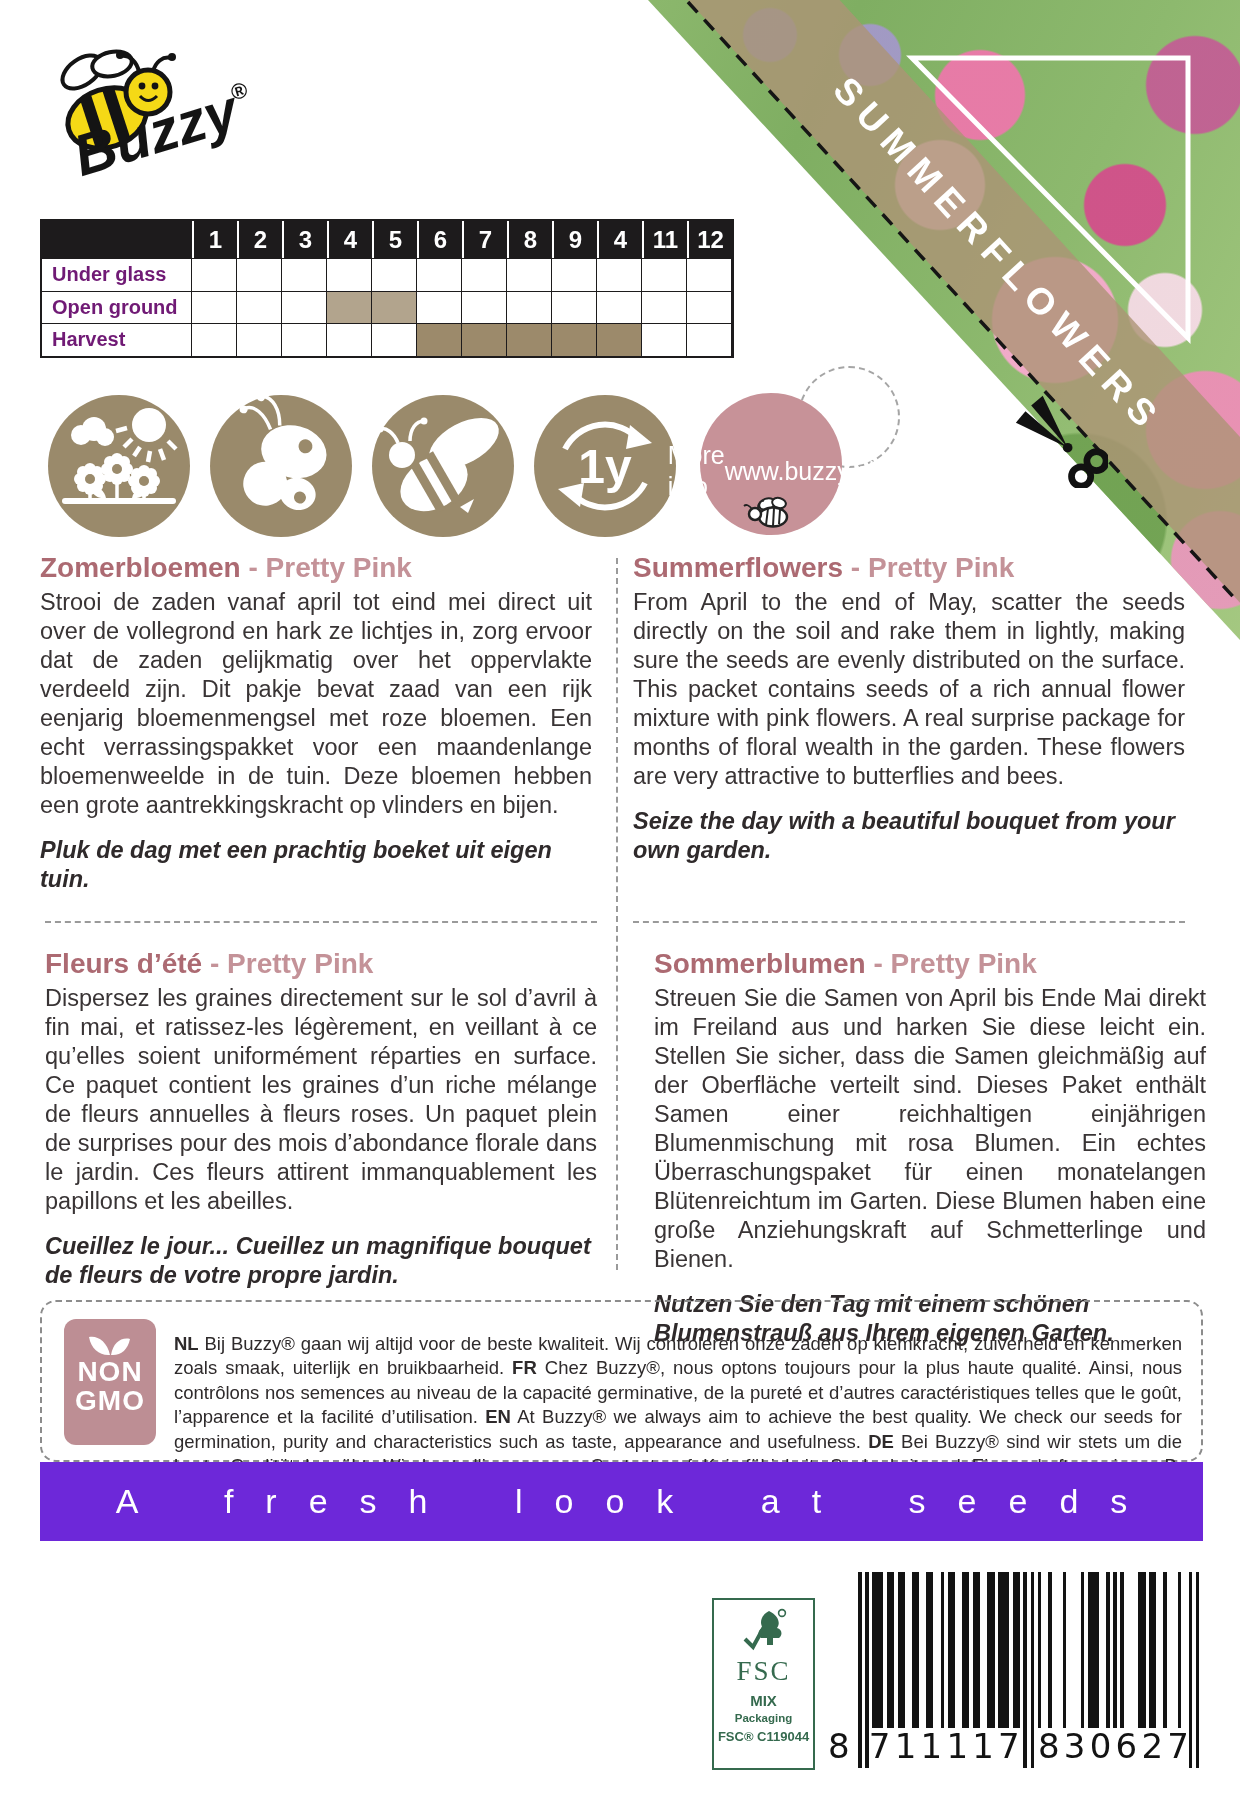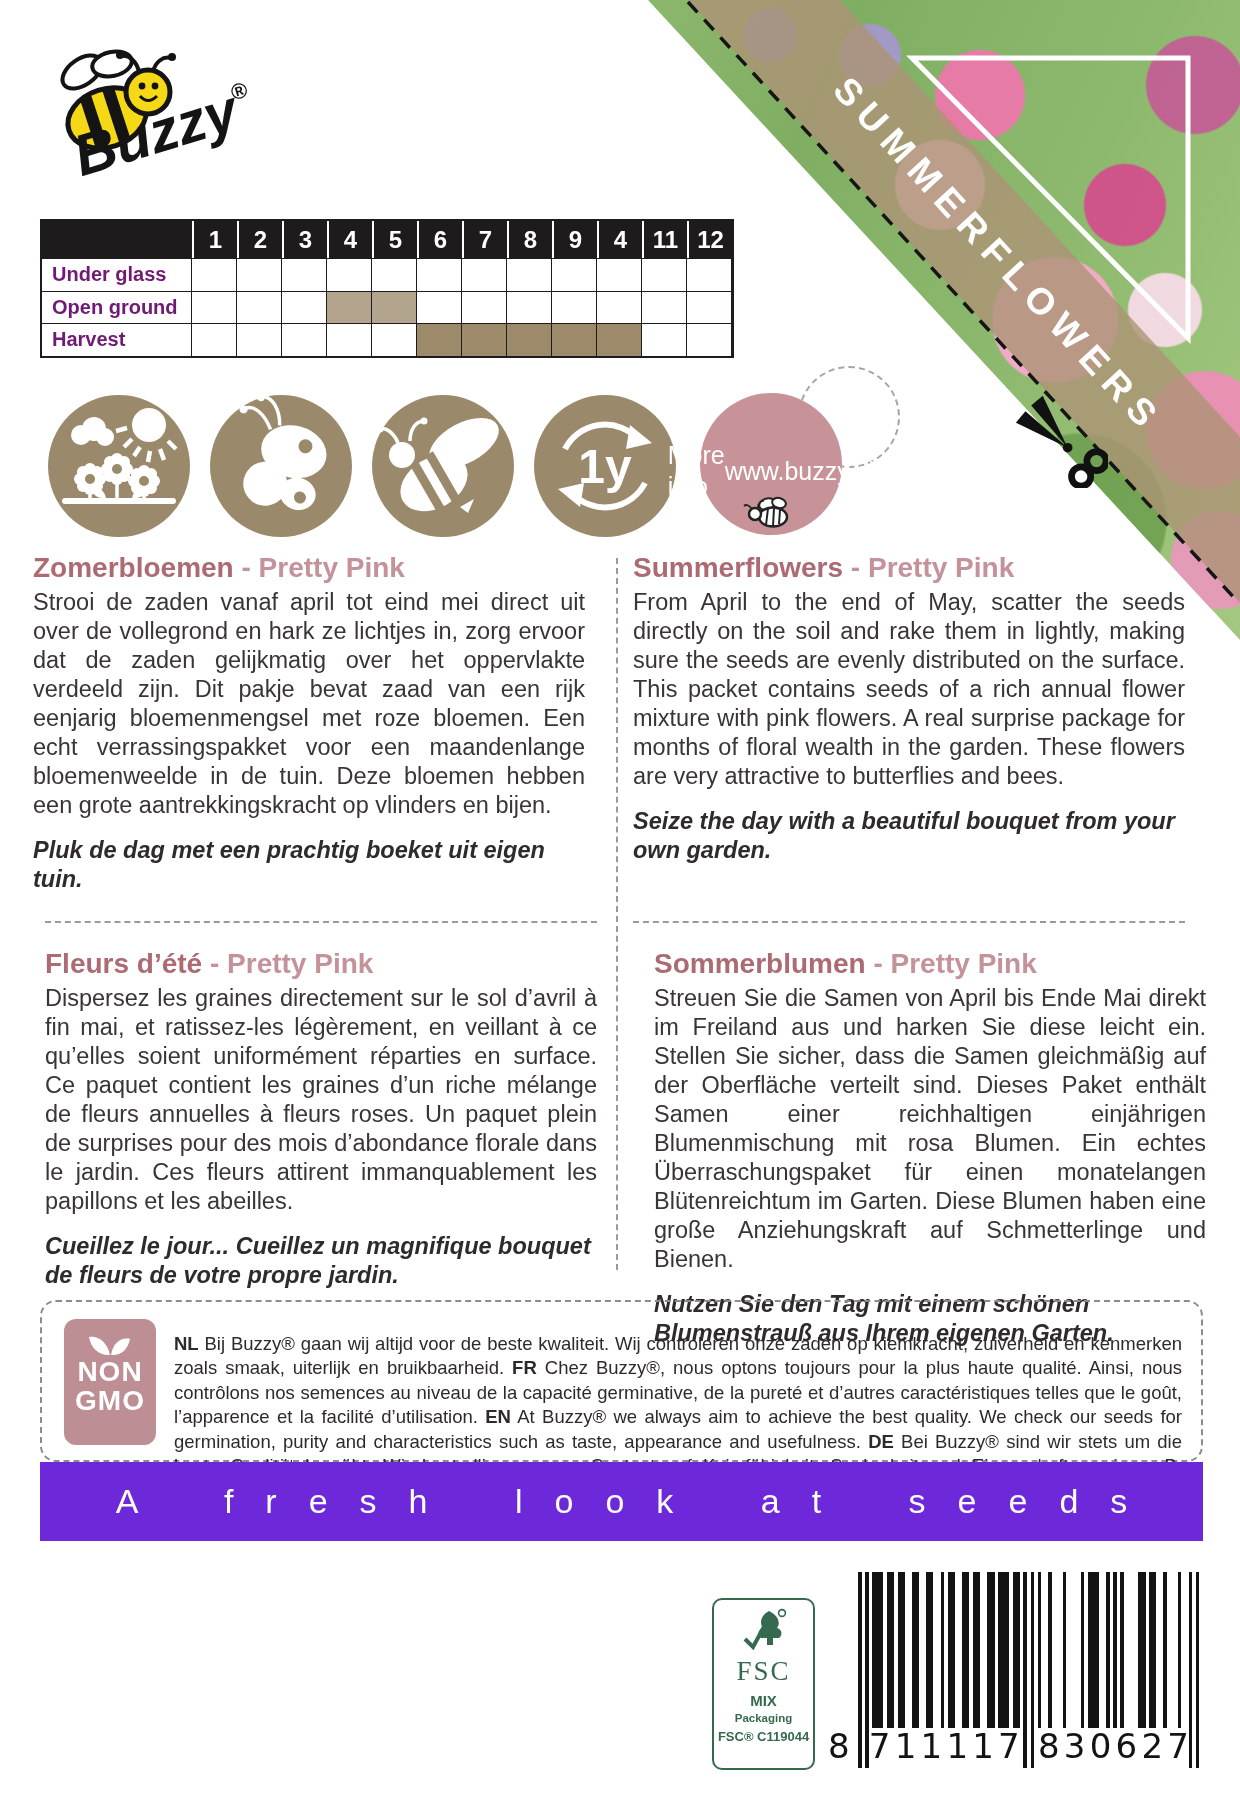--- a/index.html
+++ b/index.html
@@ -62,21 +62,21 @@
   .more-info{position:absolute;left:700px;top:393px;width:142px;height:142px;border-radius:50%;
     background:#c79298;z-index:2;display:flex;flex-direction:row;align-items:center;
     justify-content:center;padding-top:14px;box-sizing:border-box;}
   .mi-line{color:#fff;font-size:25px;line-height:31px;}
   .bee-loop{position:absolute;left:798px;top:366px;width:98px;height:98px;z-index:1;
     border:2.5px dashed #a5a5a5;border-radius:50%;}
   .mi-bee{position:absolute;left:743px;top:492px;z-index:3;}
 
   
   .sec{position:absolute;width:552px;}
-  #block-nl{left:33px;top:552px;}
+  #block-nl{left:40px;top:552px;}
   #block-en{left:633px;top:552px;}
   #block-fr{left:45px;top:948px;}
   #block-de{left:654px;top:948px;}
   .sec-head{font-size:28px;margin:0 0 4px 0;}
   .t-bold{font-weight:bold;color:#ac6a72;}
   .t-light{color:#c49298;}
   .sec-body{margin:0;font-size:23.5px;line-height:29px;text-align:justify;color:#393435;}
   .tagline{margin:16px 0 0 0;font-size:23.5px;line-height:29px;font-weight:bold;
     font-style:italic;color:#2f2a2b;}
   .vdash{position:absolute;left:616px;top:558px;height:712px;border-left:2px dashed #9a9a9a;}
@@ -100,21 +100,21 @@
   .footer > span{flex:1;}
   .footer-web{text-align:center;color:#c79298;font-weight:bold;}
   .footer-art{text-align:right;}
   .rule{position:absolute;left:40px;top:1484px;width:1163px;border-top:2px solid #b5b5b5;}
   .slogan{position:absolute;left:40px;top:1462px;width:1163px;height:79px;background:#6d28d9;
     color:#fff;display:flex;align-items:center;justify-content:center;font-size:34px;
     letter-spacing:32px;word-spacing:14px;padding-left:32px;box-sizing:border-box;white-space:nowrap;}
 
   
   .fsc{position:absolute;left:712px;top:1598px;width:103px;height:172px;border:2.5px solid #356a4e;
-    border-radius:10px;text-align:center;color:#356a4e;box-sizing:border-box;padding-top:7px;}
+    border-radius:0;text-align:center;color:#356a4e;box-sizing:border-box;padding-top:7px;}
   .fsc-name{font-family:"Liberation Serif",serif;font-size:27px;letter-spacing:2px;margin-top:-3px;}
   .fsc-mix{font-size:15px;font-weight:bold;margin-top:5px;}
   .fsc-pack{font-size:11.5px;font-weight:bold;margin-top:3px;}
   .fsc-lic{font-size:13px;font-weight:bold;margin-top:5px;}
 
   
   .barcode{position:absolute;left:858px;top:1572px;}
   .bc-bars{display:flex;align-items:flex-start;}
   .bc-mod{width:3.6px;height:156px;}
   .bc-black{background:#131313;}

